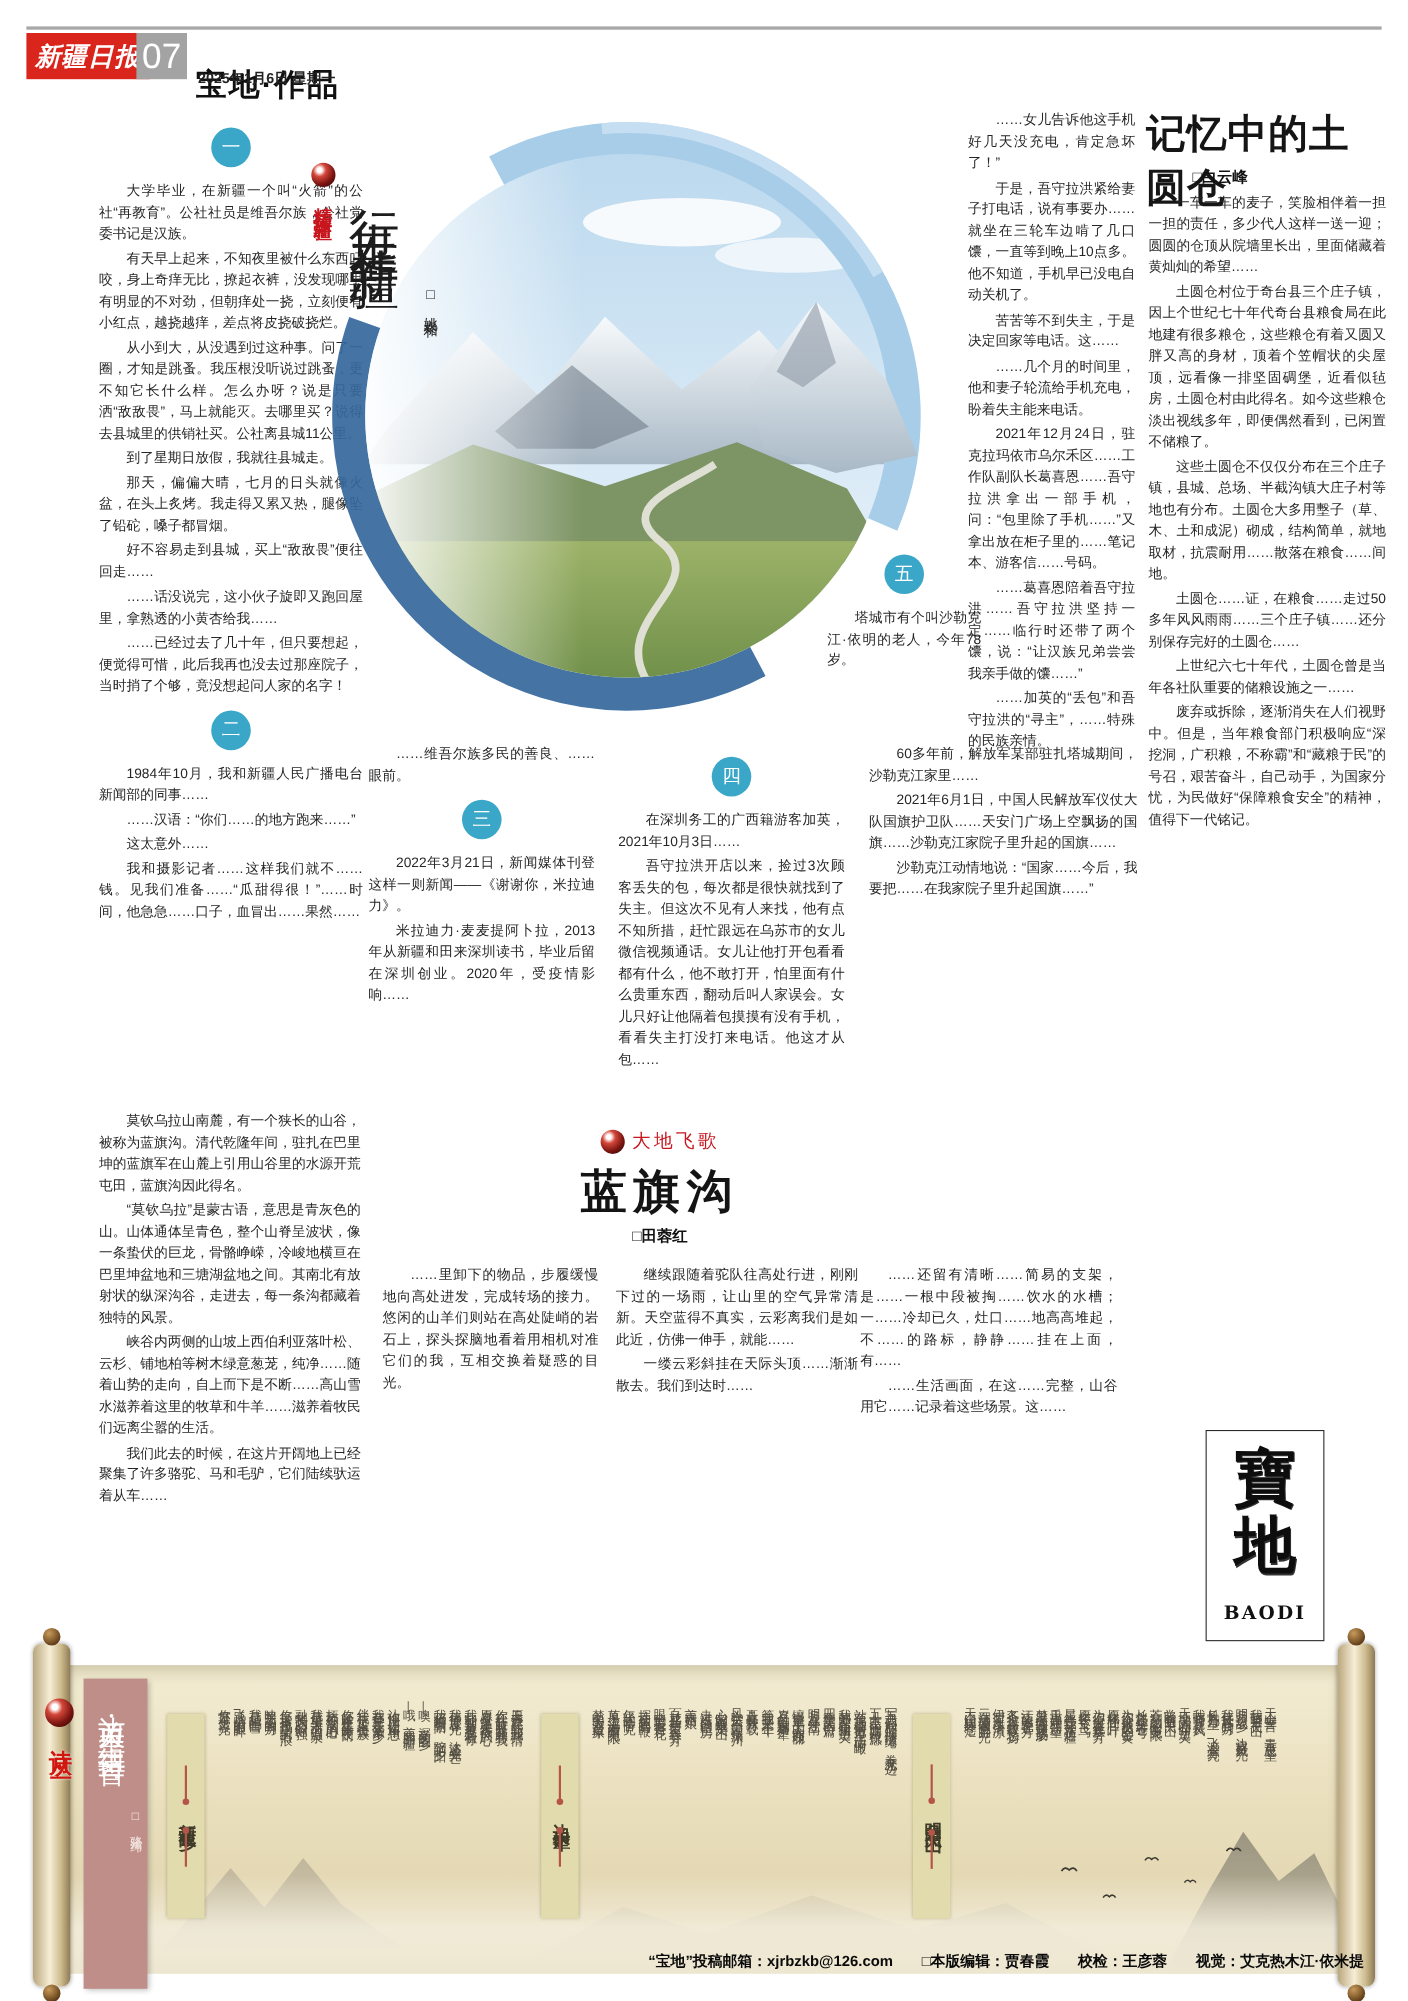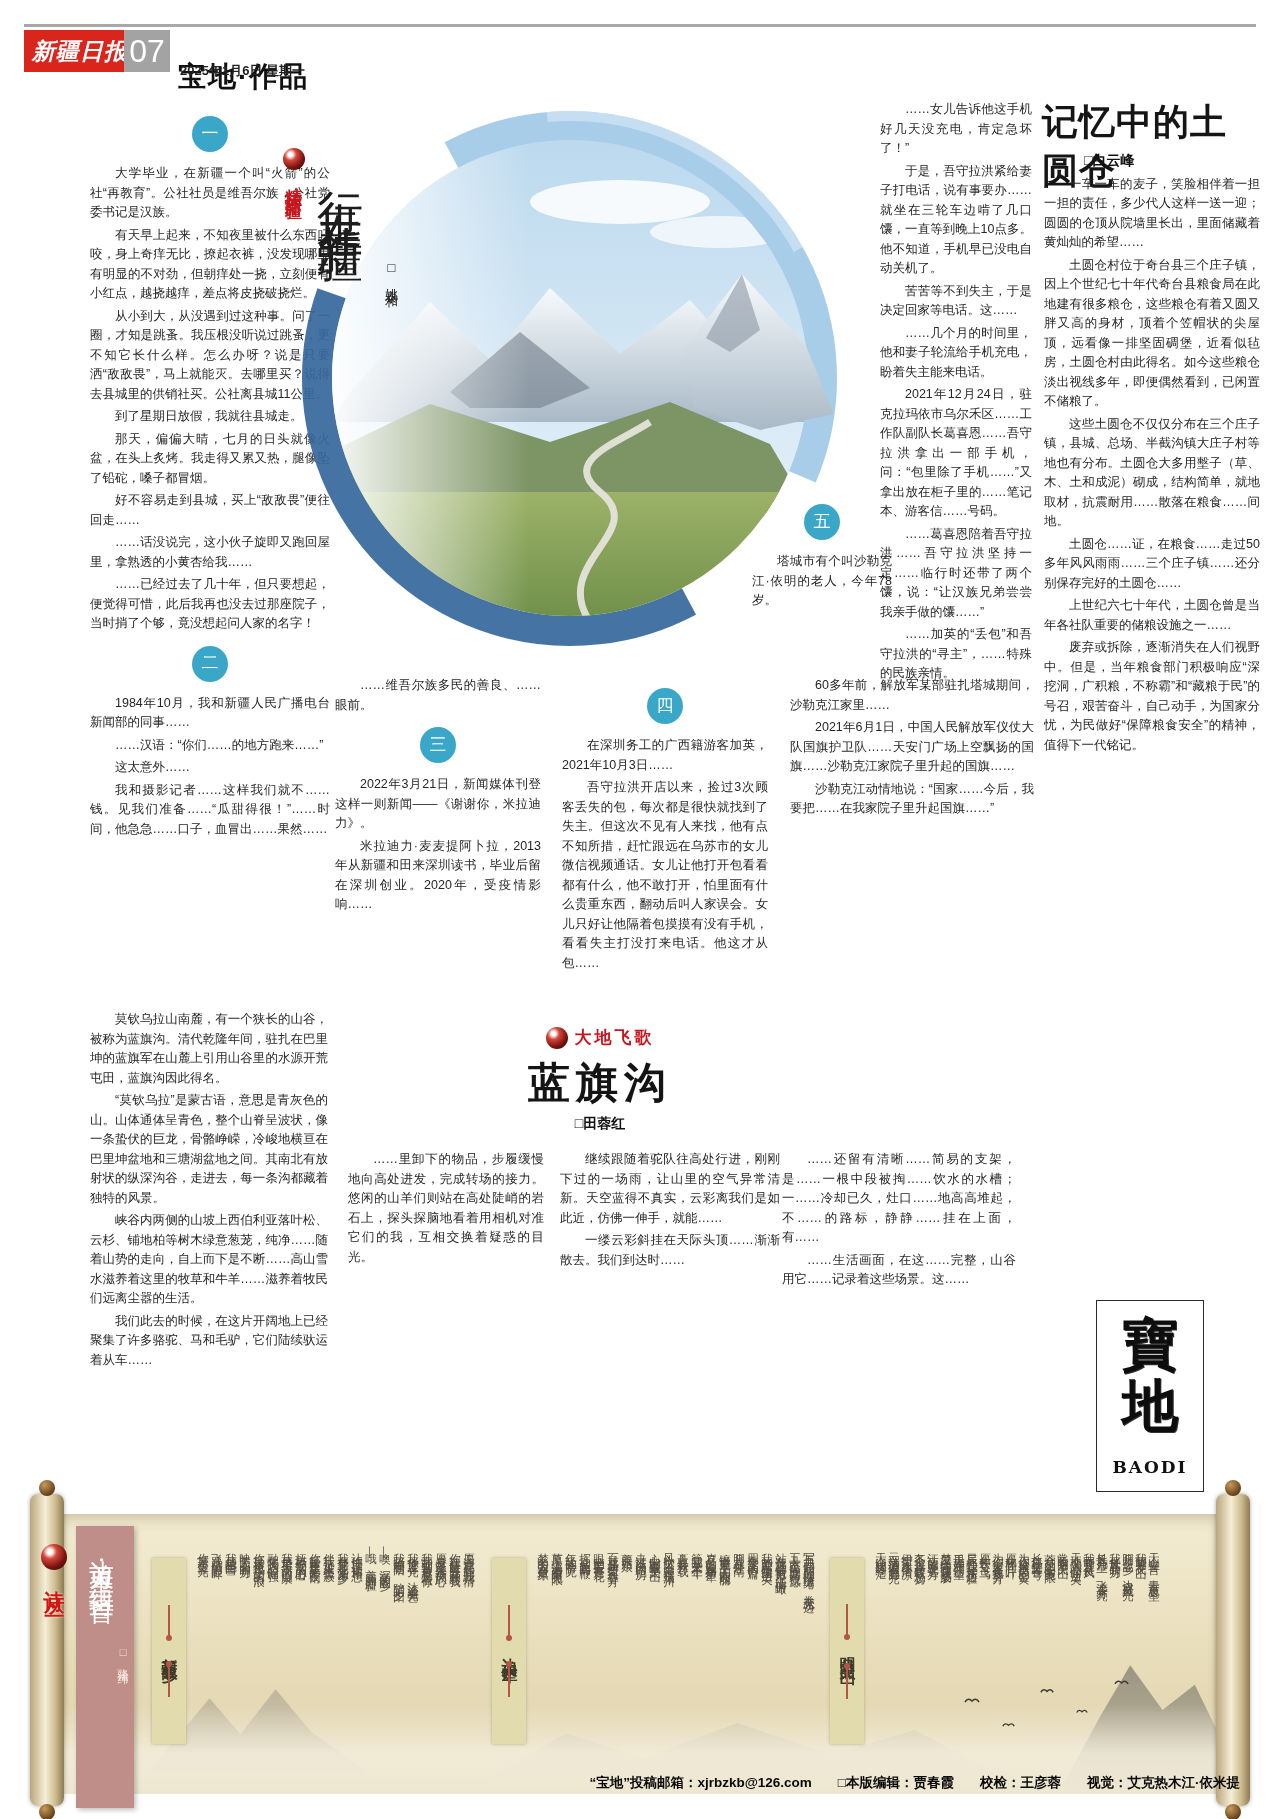--- a/index.html
+++ b/index.html
@@ -30,21 +30,21 @@
   .pearl{width:22px;height:22px;border-radius:50%;
          background:radial-gradient(circle at 34% 30%, #ffffff 0 10%, #d4473a 28%, #7a1410 62%, #1d0402 100%);}
   .badge-vert-text{writing-mode:vertical-rl;color:#c8161e;font-weight:bold;font-size:17px;letter-spacing:5px;}
   
   .granary-title{position:absolute;left:1042px;top:98px;width:218px;font-family:"DejaVu Serif","Liberation Serif",serif;
                  font-size:36px;font-weight:bold;color:#151515;letter-spacing:1px;}
   .author-line{font-size:14px;font-weight:bold;color:#111;}
   
   .lq-head{position:absolute;left:440px;top:1026px;width:320px;text-align:center;}
   .badge-horiz{display:flex;align-items:center;justify-content:center;gap:7px;}
-  .badge-horiz-text{color:#c8161e;font-weight:bold;font-size:17px;letter-spacing:3px;}
+  .badge-horiz-text{color:#c8161e;font-weight:normal;font-size:17px;letter-spacing:3px;}
   .lq-title{font-family:"DejaVu Serif","Liberation Serif",serif;font-size:42px;font-weight:bold;color:#141414;
             letter-spacing:6px;margin:6px 0 4px 0;}
   
   .baodi{position:absolute;left:1096px;top:1300px;width:106px;height:190px;border:1px solid #2b2b2b;
          display:flex;flex-direction:column;align-items:center;justify-content:center;gap:2px;background:#fff;}
   .baodi-char{font-family:"DejaVu Serif","Liberation Serif",serif;font-size:56px;font-weight:bold;color:#0d0d0d;
               line-height:1.05;text-shadow:1px 1px 0 #333;}
   .baodi-latin{font-family:"DejaVu Serif","Liberation Serif",serif;font-size:17px;font-weight:bold;letter-spacing:2px;color:#111;margin-top:20px;}
   
   .scroll{position:absolute;left:24px;top:1500px;width:1232px;height:302px;}

